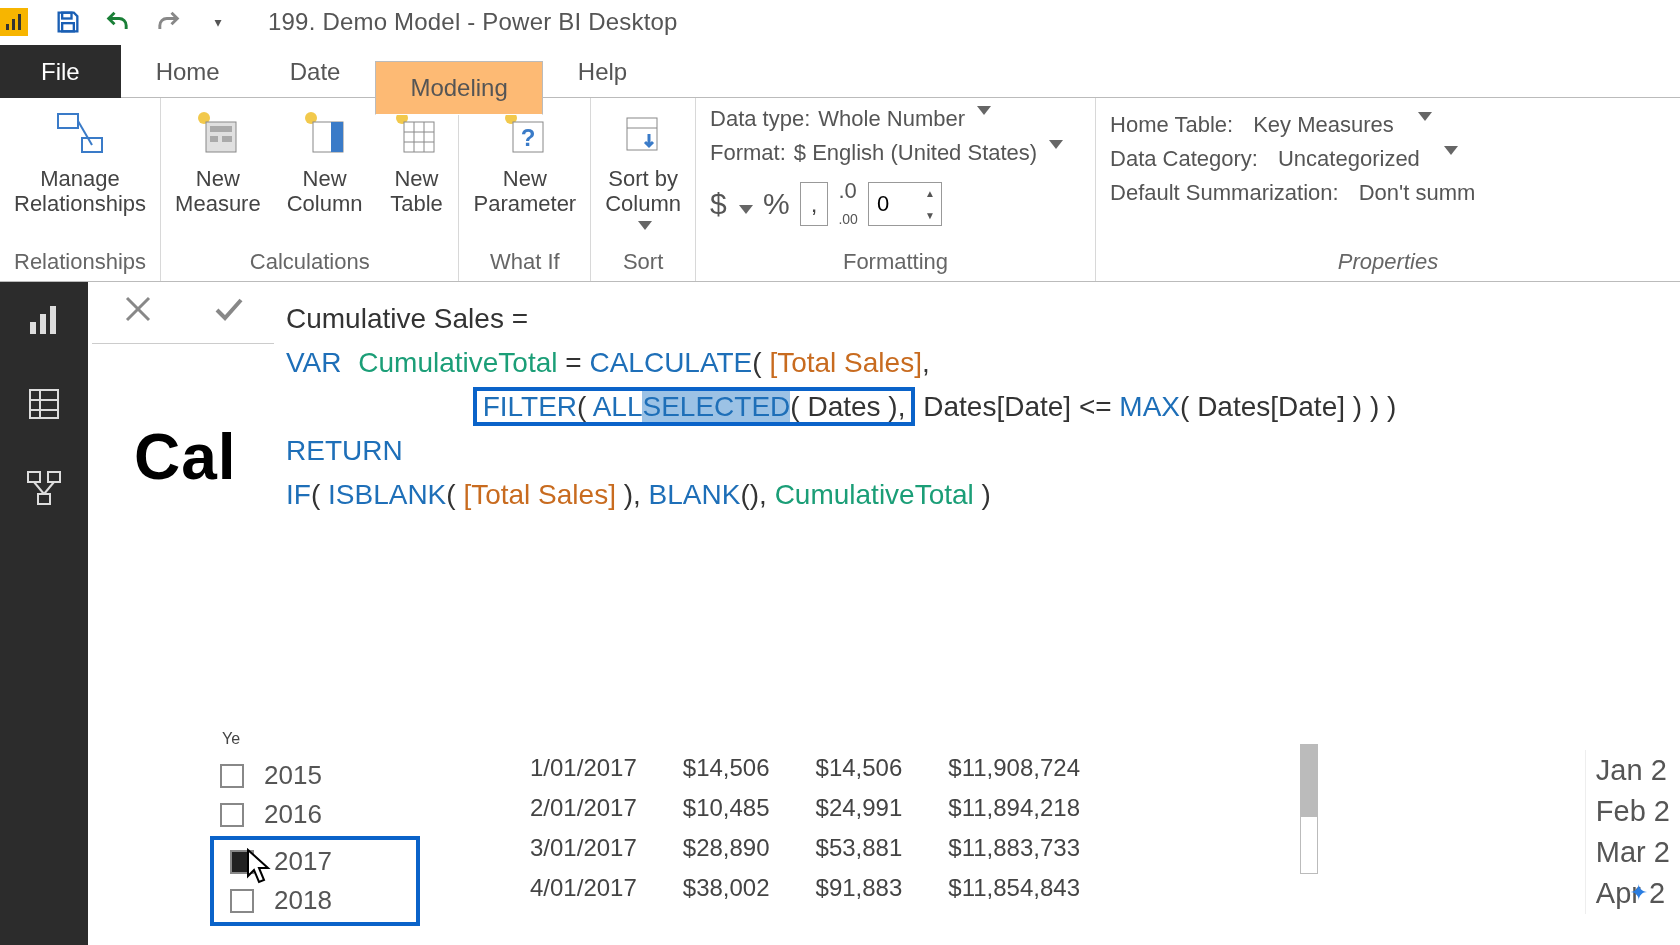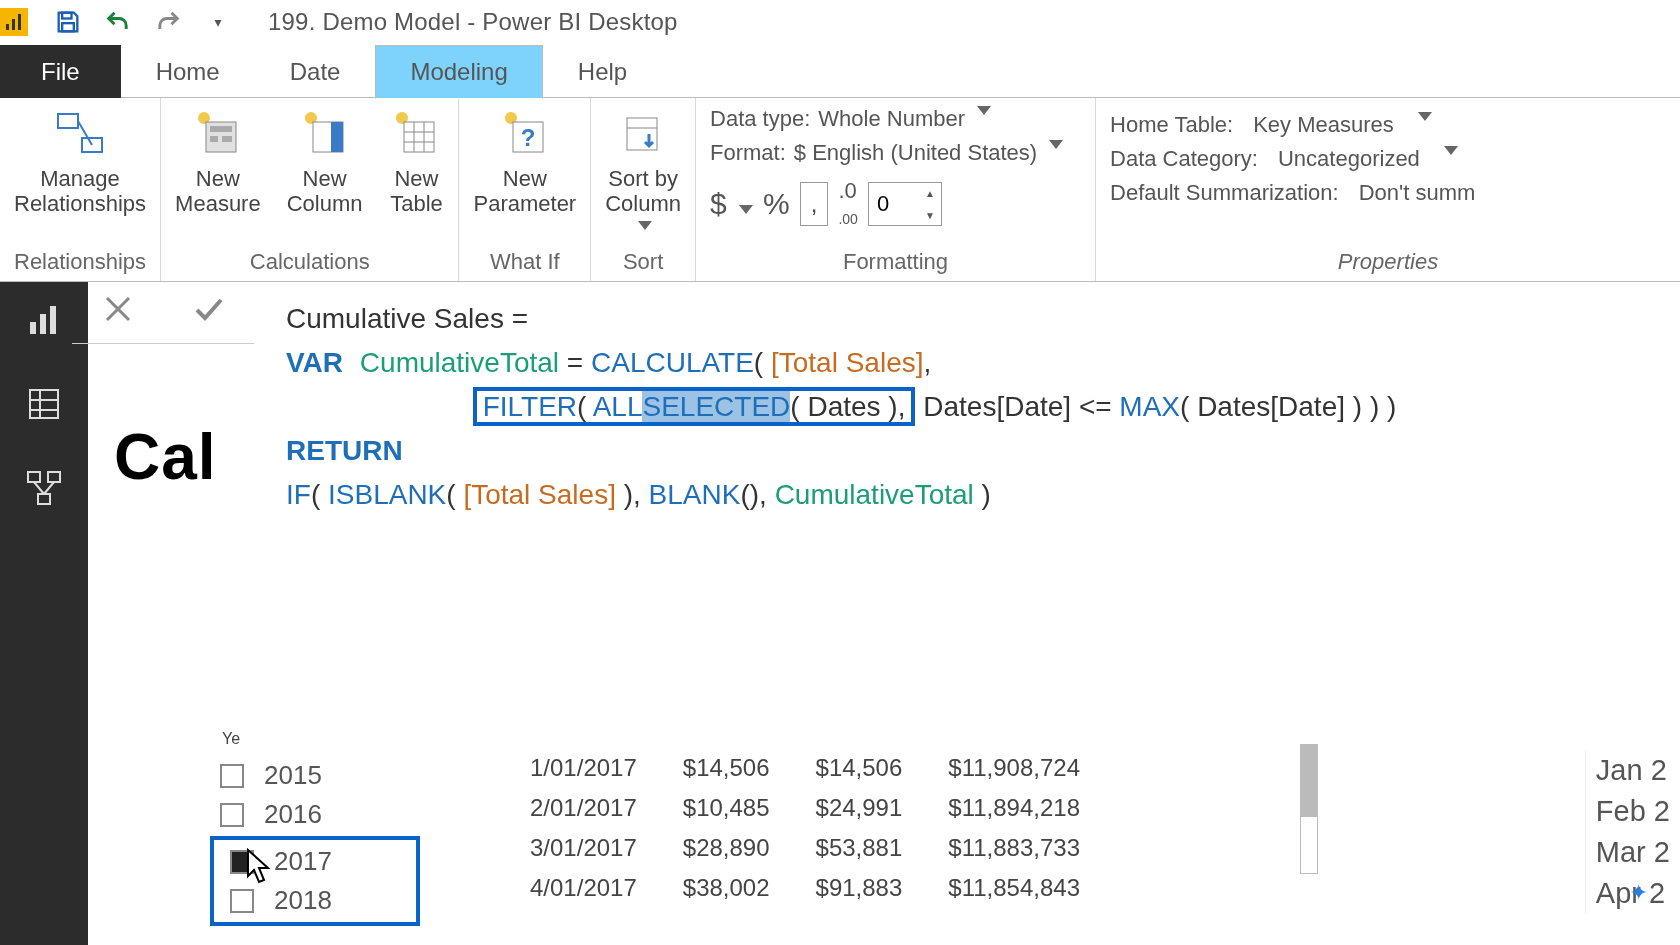--- a/index.html
+++ b/index.html
@@ -11,21 +11,21 @@
 .app-badge svg{width:20px;height:20px;}
 .qat { display: flex; align-items: center; gap: 18px; margin-right: 34px; }
 .qat .ic { width: 32px; height: 32px; display: flex; align-items: center; justify-content: center; color: #666; }
 .qat .ic svg{width:28px;height:28px;}
 .title-text { font-size: 24px; color: #555; letter-spacing: .2px; }
 
 
 .tabs { height: 54px; display: flex; align-items: flex-end; padding-left: 0; border-bottom: none; }
 .tab { padding: 12px 34px 12px; font-size: 24px; color: #555; border: 1px solid transparent; border-bottom: none; }
 .tab.file { background: #2c2c2c; color: #fff; padding: 12px 40px; }
-.tab.active { border: 1px solid #bbb; border-bottom: 1px solid #fff; background: #7dd3fc; position: relative; top: 1px; }
+.tab.active { border: 1px solid #bbb; border-bottom: 1px solid #fff; background: #fdba74; position: relative; top: 17px; }
 .ribbon-sep { border-bottom: 1px solid #bbb; margin-top:-1px; }
 
 
 .ribbon { display: flex; height: 184px; border-bottom: 1px solid #bbb; background:#fff; }
 .group { display: flex; flex-direction: column; align-items: center; justify-content: space-between; border-right: 1px solid #d8d8d8; padding: 8px 14px 0; }
 .group .row { display: flex; gap: 26px; height: 140px; align-items:flex-start; }
 .group .lbl { font-size: 22px; color: #666; padding: 4px 0 6px; }
 .btn-v { display: flex; flex-direction: column; align-items: center; text-align: center; font-size: 22px; color: #444; gap:4px; line-height:1.15; cursor:pointer; }
 .btn-v .ico { width: 56px; height: 56px; display:flex; align-items:center; justify-content:center; }
 .btn-v .ico svg{width:52px;height:52px;}
@@ -46,21 +46,21 @@
 
 
 .left-rail{position:absolute;left:0;top:282px;width:88px;background:#2c2c2c;height:663px;display:flex;flex-direction:column;align-items:center;padding-top:16px;gap:40px;}
 .left-rail .ritem{width:44px;height:44px;display:flex;align-items:center;justify-content:center;color:#ddd;}
 .left-rail .ritem svg{width:40px;height:40px;}
 .f-actions{height:62px;display:flex;align-items:center;justify-content:space-around;border-bottom:1px solid #ccc;}
 .f-actions .xa{font-size:34px;color:#777;font-weight:300;}
 .f-actions .xa svg{width:34px;height:34px;}
 .page-title{font-size:64px;font-weight:900;color:#000;padding:76px 0 0 42px;letter-spacing:1px;}
 .f-code{flex:1;padding:16px 16px;font-family:"Consolas","Courier New",monospace;font-size:28px;line-height:1.5;color:#333;white-space:pre; position:relative;}
-.kw{color:#1e6fb8;font-weight:bold;}
+.kw{color:#1e6fb8;}
 .fn{color:#1e6fb8;}
 .meas{color:#c86b1f;}
 .ident{color:#1b9e77;}
 .txt{color:#333;}
 .boxed{border:4px solid #0a63c9;padding:0 6px;display:inline;}
 .hl{background:#9cc2e5;}
 .codeblock{position:absolute;left:270px;top:282px;right:0;}
 
 
 .lower{position:absolute;left:210px;top:730px;right:0;}
@@ -294,21 +294,21 @@
       <svg viewBox="0 0 40 40" stroke="#ddd" stroke-width="2" fill="none">
         <rect x="4" y="4" width="12" height="10"></rect>
         <rect x="24" y="4" width="12" height="10"></rect>
         <rect x="14" y="26" width="12" height="10"></rect>
         <line x1="10" y1="14" x2="20" y2="26"></line>
         <line x1="30" y1="14" x2="20" y2="26"></line>
       </svg>
     </div>
 </div>
 
-<div style="position:absolute;left:72px;top:282px;width:182px;">
+<div style="position:absolute;left:92px;top:282px;width:182px;">
   <div class="f-actions">
     <div class="xa"><svg viewBox="0 0 34 34" stroke="#888" stroke-width="3">
           <line x1="6" y1="6" x2="28" y2="28"></line>
           <line x1="28" y1="6" x2="6" y2="28"></line>
         </svg></div>
     <div class="xa"><svg viewBox="0 0 34 34" stroke="#888" stroke-width="4" fill="none">
           <polyline points="5,18 13,26 29,8"></polyline>
         </svg></div>
   </div>
   <div class="page-title">Cal</div>

